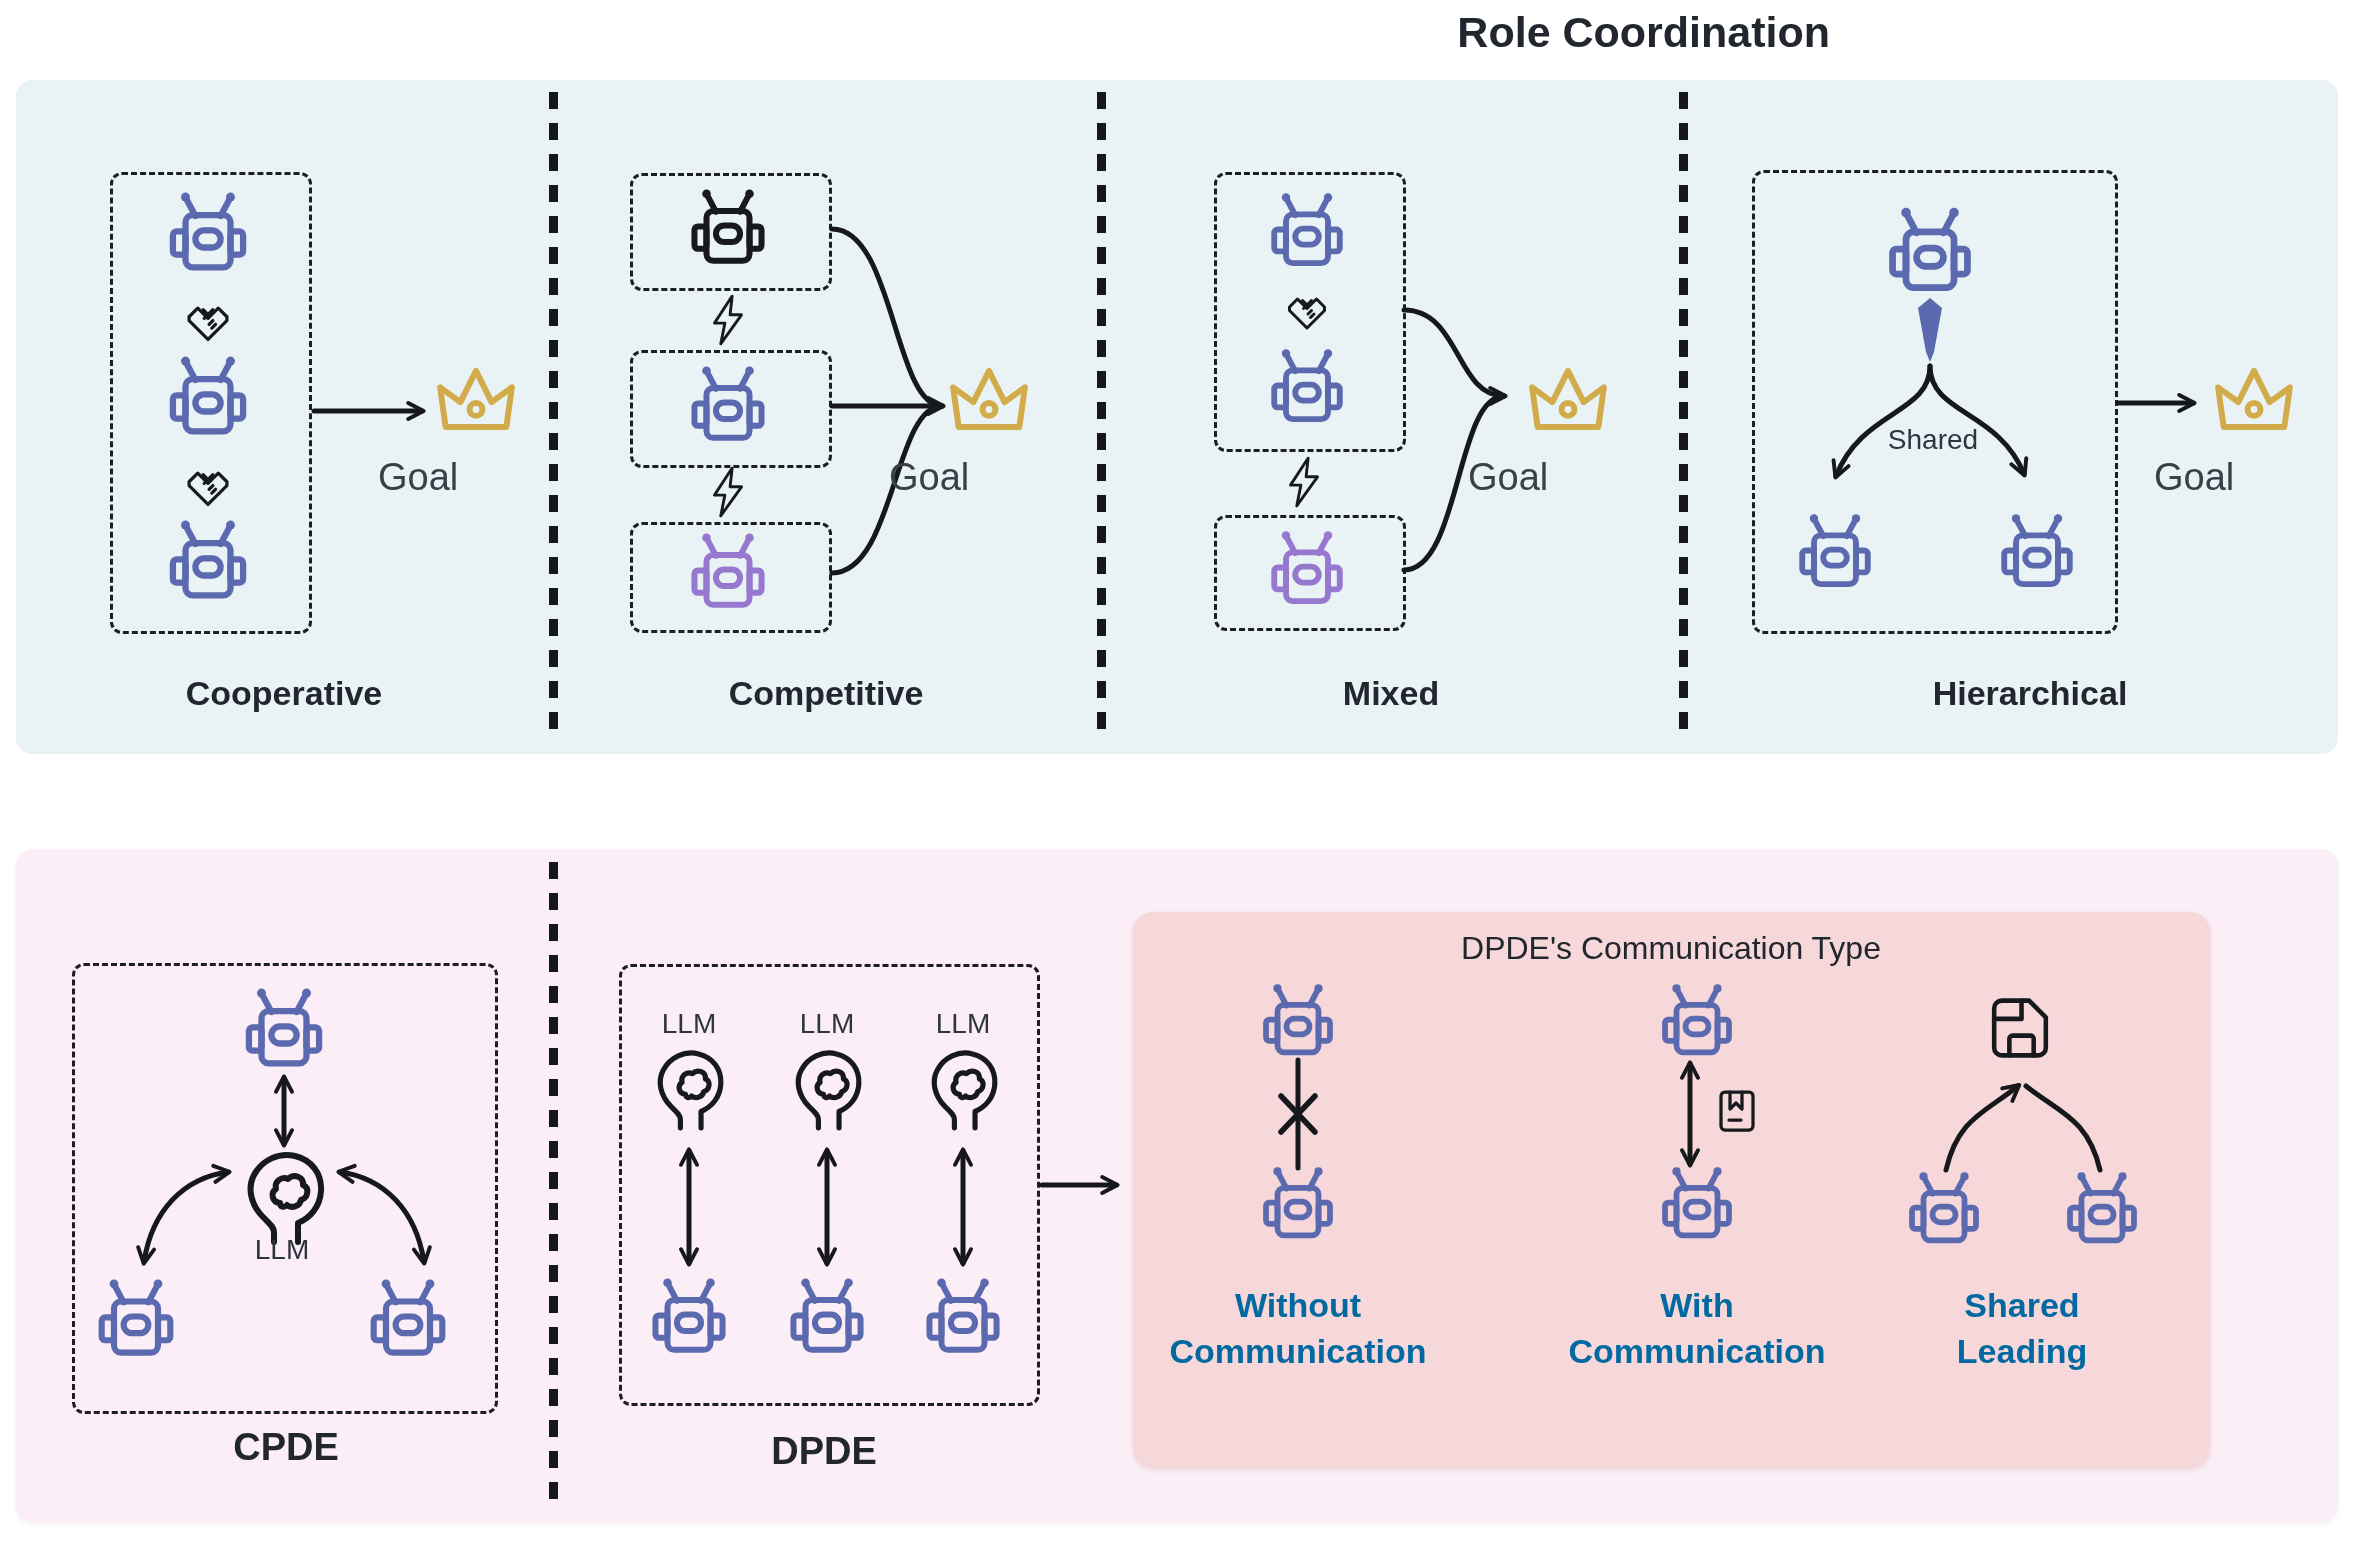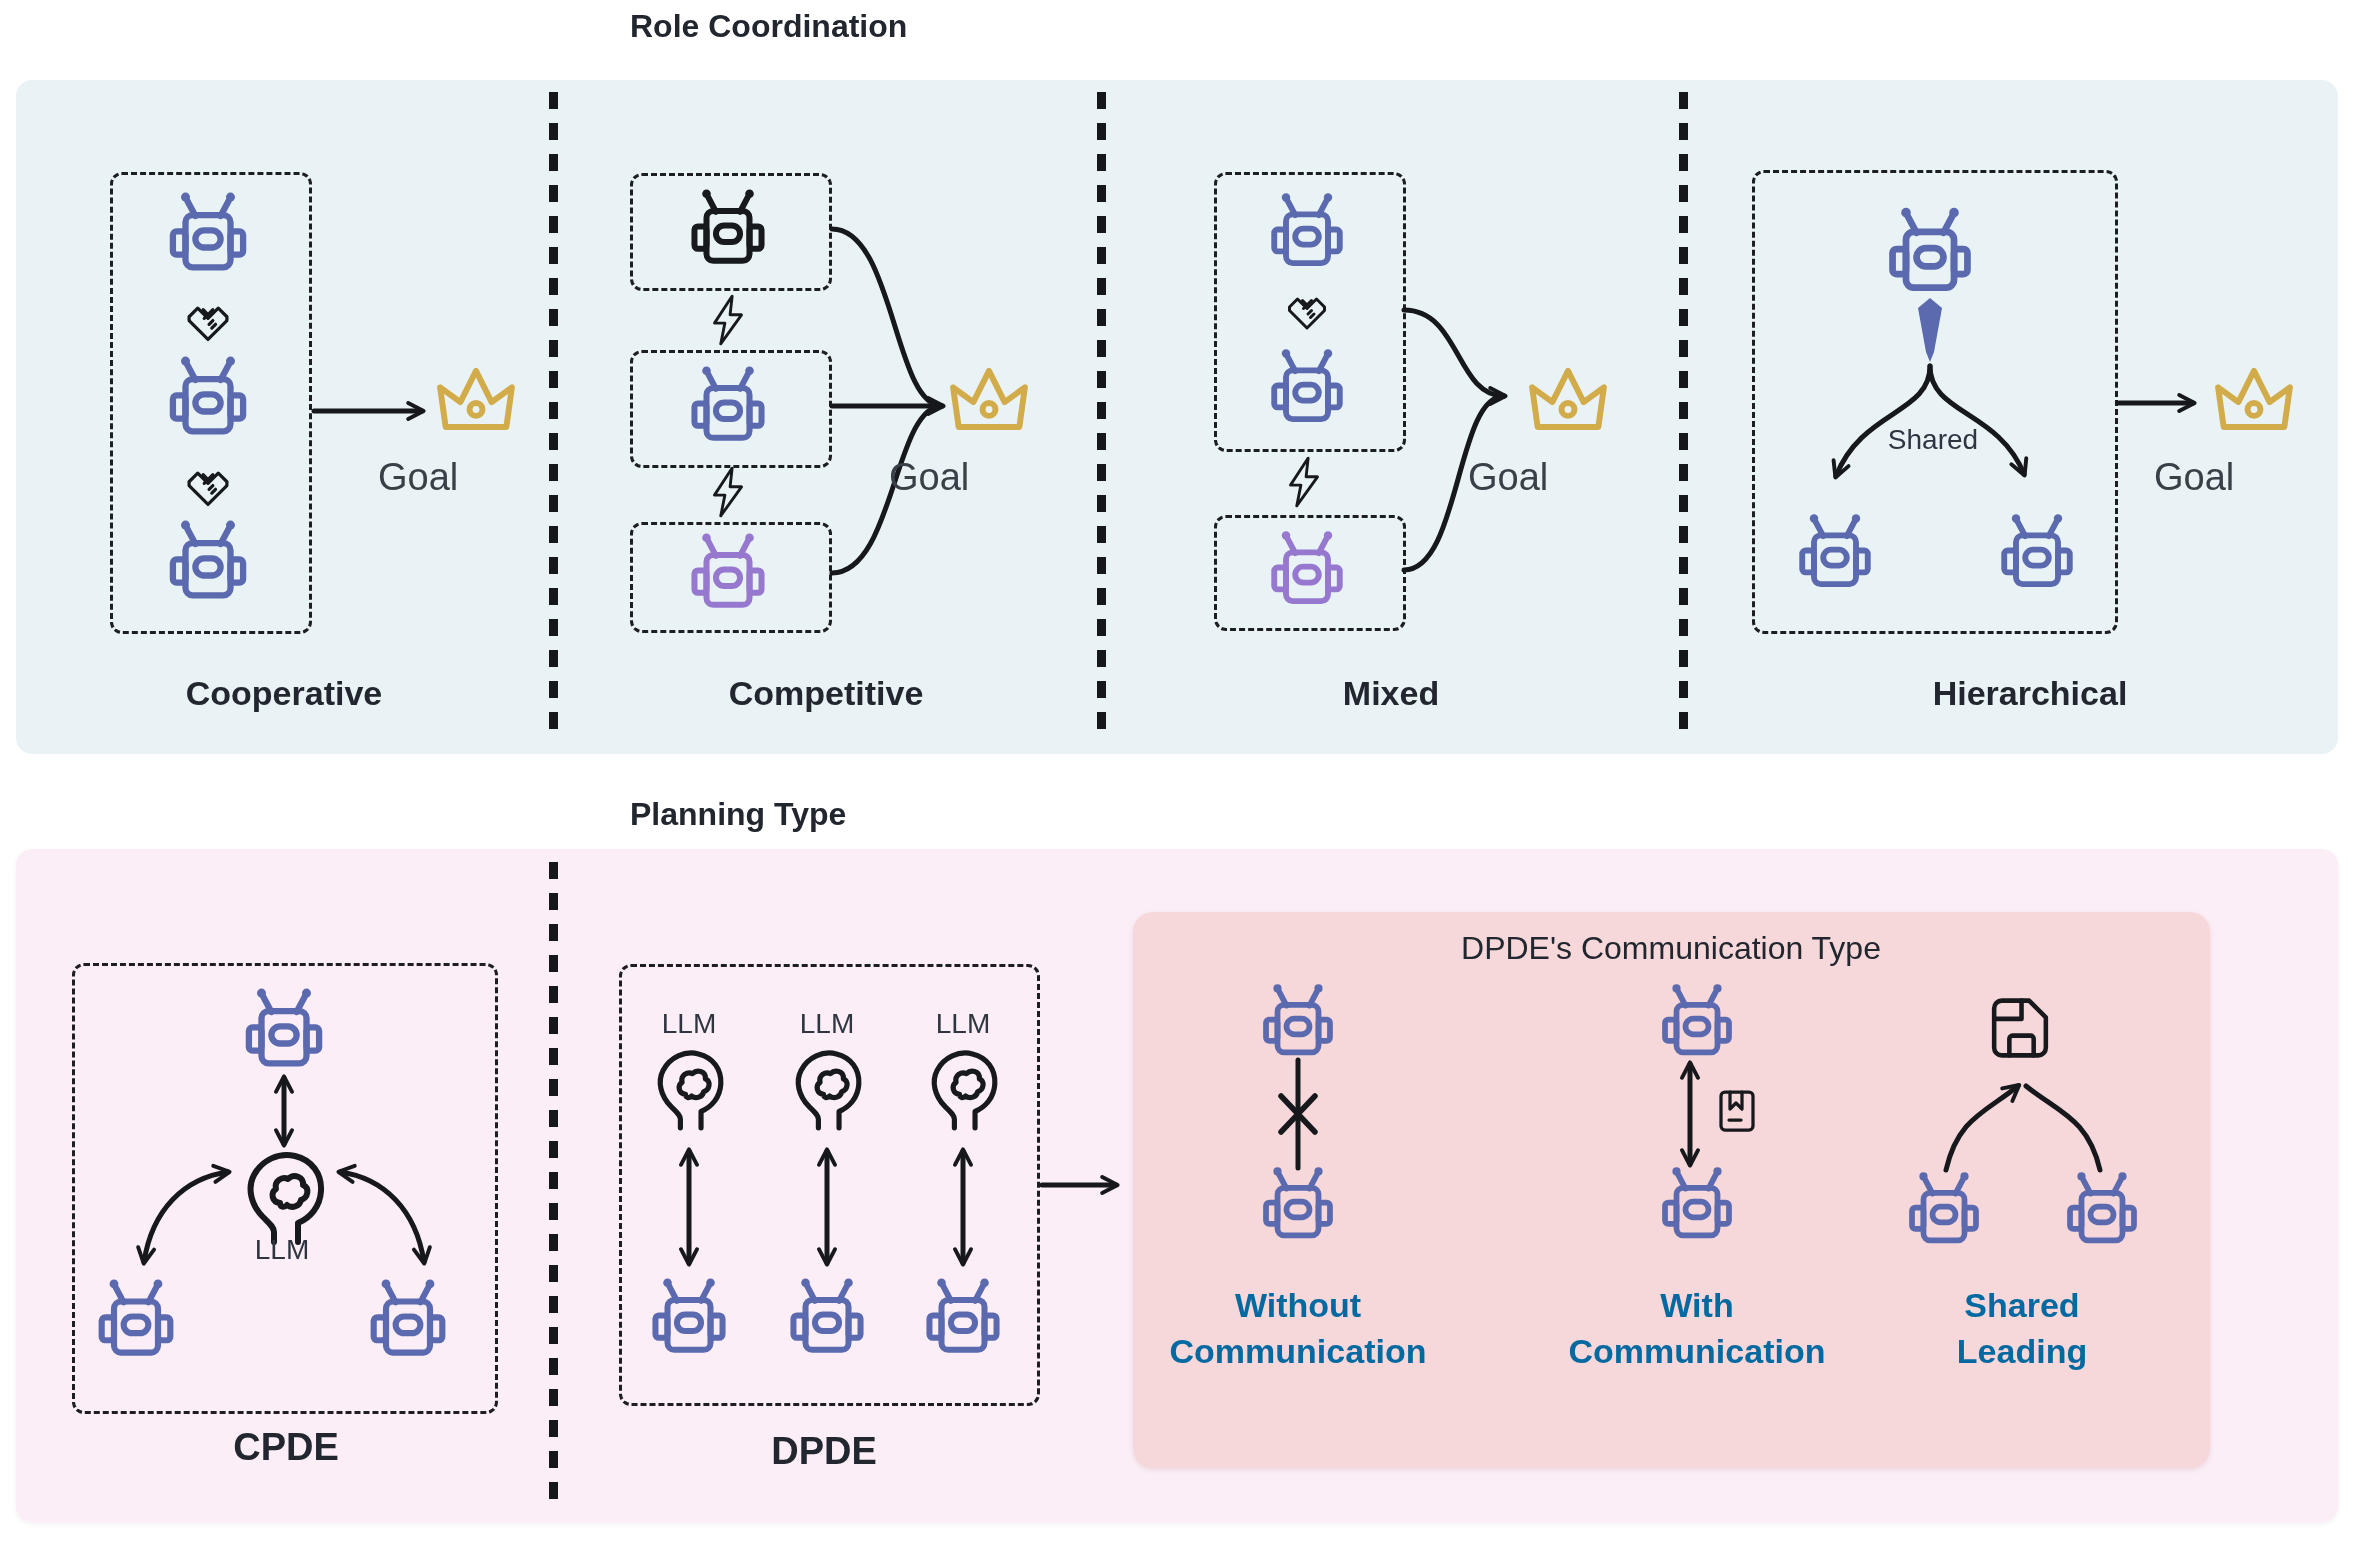--- a/index.html
+++ b/index.html
@@ -5,21 +5,21 @@
   html,body { margin:0; padding:0; background:#ffffff; }
   .stage { position:relative; width:2356px; height:1542px; background:#ffffff;
            font-family:"Liberation Sans", sans-serif; overflow:hidden; color:#22262e; }
   .panel { position:absolute; border-radius:16px; }
   .panel-top { background:#e9f3f5; }
   .panel-bottom { background:#fbeef6; box-shadow:0 2px 4px rgba(120,80,110,0.08); }
   .panel-nested { background:#f6d8da; border-radius:20px; box-shadow:0 2px 5px rgba(140,60,70,0.12); }
   .divider { position:absolute; width:9px;
              background:repeating-linear-gradient(to bottom,#15171b 0 17px,transparent 17px 31px); }
   .dbox { position:absolute; border:3.5px dashed #1c1e22; border-radius:12px; }
-  .title { position:absolute; text-align:left; font-weight:bold; font-size:32px; color:#22262e; }
+  .title { position:absolute; text-align:right; font-weight:bold; font-size:43px; color:#22262e; }
   .seclabel { position:absolute; text-align:center; font-weight:bold; font-size:34px; color:#22262e; }
   .biglabel { position:absolute; text-align:center; font-weight:bold; font-size:38px; color:#22262e; }
   .collabel { position:absolute; text-align:center; font-weight:bold; font-size:34px; color:#0369a1; }
   .small { position:absolute; text-align:left; font-size:38px; color:#3a4048; }
   .llm { position:absolute; text-align:center; font-size:28px; color:#2f3540; }
   .nestedtitle { position:absolute; text-align:center; font-weight:normal; font-size:32px; color:#22262e; }
   svg.ic { position:absolute; display:block; }
   .st-blue  { stroke:#5b69af; color:#5b69af; }
   .st-purple{ stroke:#9678cf; color:#9678cf; }
   .st-black { stroke:#17191d; color:#17191d; }
@@ -210,21 +210,20 @@
     <svg class="ic" style="left:2115px; top:388px;" width="95" height="30">
       <path class="arrow" d="M4,15 H78" marker-end="url(#mh)"></path>
       </svg>
     <svg class="ic st-gold" style="left:2208px; top:357px;" width="92" height="92">
         <use href="#crown"></use>
       </svg>
     <div class="small" style="left:2154px; top:456px; width:200px;">Goal</div>
     <div class="seclabel" style="left:1880px; top:674px; width:300px;">Hierarchical</div>
   </div>
 
-  <div class="title" style="left:630px; top:796px; width:1200px;">Planning Type</div>
 
   <div class="panel panel-bottom" style="left:16px; top:849px; width:2322px; height:673px;"></div>
 
   <div class="divider" style="left:549px; top:862px; height:648px;"></div>
 
   <div>
     <div class="dbox" style="left:72px; top:963px; width:420px; height:445px;"></div>
     <svg class="ic st-blue" style="left:239px; top:985px;" width="90" height="90">
         <use href="#robot"></use>
       </svg>

